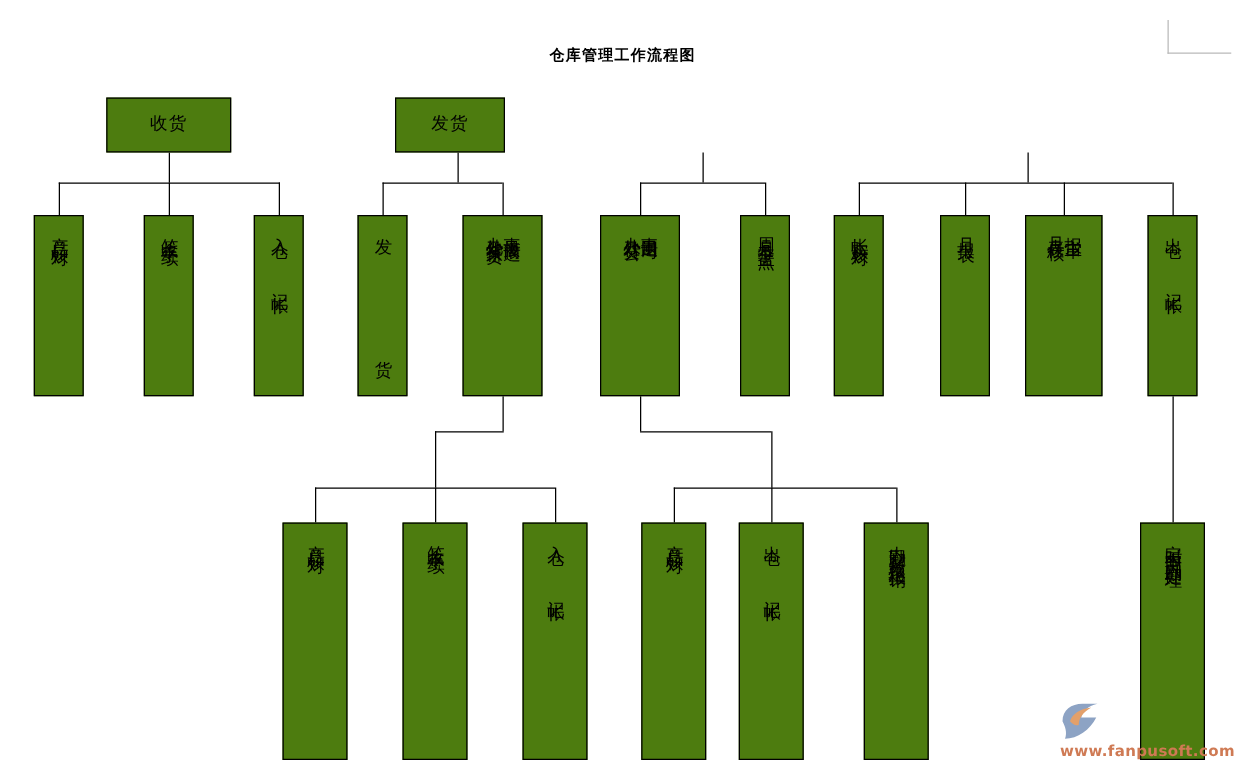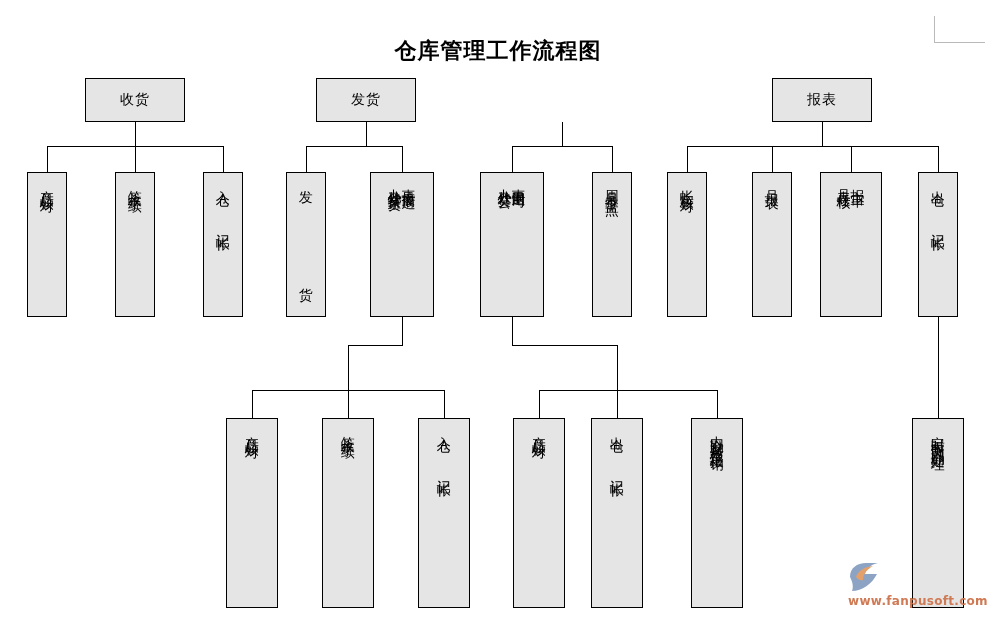--- a/index.html
+++ b/index.html
@@ -12,28 +12,28 @@
 
   
   .corner-mark{
     position:absolute;right:11px;top:16px;width:50px;height:26px;
     border-left:1px solid #b9b9b9;border-bottom:1px solid #b9b9b9;
   }
 
   
   .title{
     position:absolute;left:0;top:36px;width:996px;text-align:center;
-    font-size:22px;font-weight:bold;letter-spacing:1px;
+    font-size:12px;font-weight:bold;letter-spacing:1px;
     font-family:"DejaVu Sans","Liberation Sans",sans-serif;
   }
 
   
   .box{
     position:absolute;box-sizing:border-box;
-    border:1px solid #000;background:#e5e5e5;
+    border:1px solid #000;background:#4d7c0f;
     display:flex;align-items:center;justify-content:center;
     font-size:14px;line-height:1.25;z-index:3;
   }
   
   .box.h{ writing-mode:horizontal-tb; }
   .box.h .txt{letter-spacing:1px;}
 
   
   .box.v{
     align-items:flex-start;justify-content:center;padding-top:6px;
@@ -123,25 +123,22 @@
   <div class="ln h" style="left:539px;top:390px;width:178px;"></div>
   <div class="ln v" style="left:539px;top:390px;height:28px;"></div>
   <div class="ln v" style="left:617px;top:390px;height:28px;"></div>
   <div class="ln v" style="left:717px;top:390px;height:28px;"></div>
 
   <div class="ln v" style="left:938px;top:317px;height:101px;"></div>
 
   <div class="box h" style="left:85px;top:78px;width:100px;height:44px;">
     <span class="txt">收货</span>
   </div>
-  <div class="box h" style="left:316px;top:78px;width:100px;height:44px;">
+  <div class="box h" style="left:316px;top:78px;width:88px;height:44px;">
     <span class="txt">发货</span>
-  </div>
-  <div class="box h" style="left:772px;top:78px;width:100px;height:44px;">
-    <span class="txt">报表</span>
   </div>
 
   <div class="box v" style="left:27px;top:172px;width:40px;height:145px;">
     <span class="txt">产品核对</span>
   </div>
   <div class="box v" style="left:115px;top:172px;width:40px;height:145px;">
     <span class="txt">签收手续</span>
   </div>
   <div class="box v" style="left:203px;top:172px;width:40px;height:145px;">
     <span class="txt">入仓  记帐</span>

